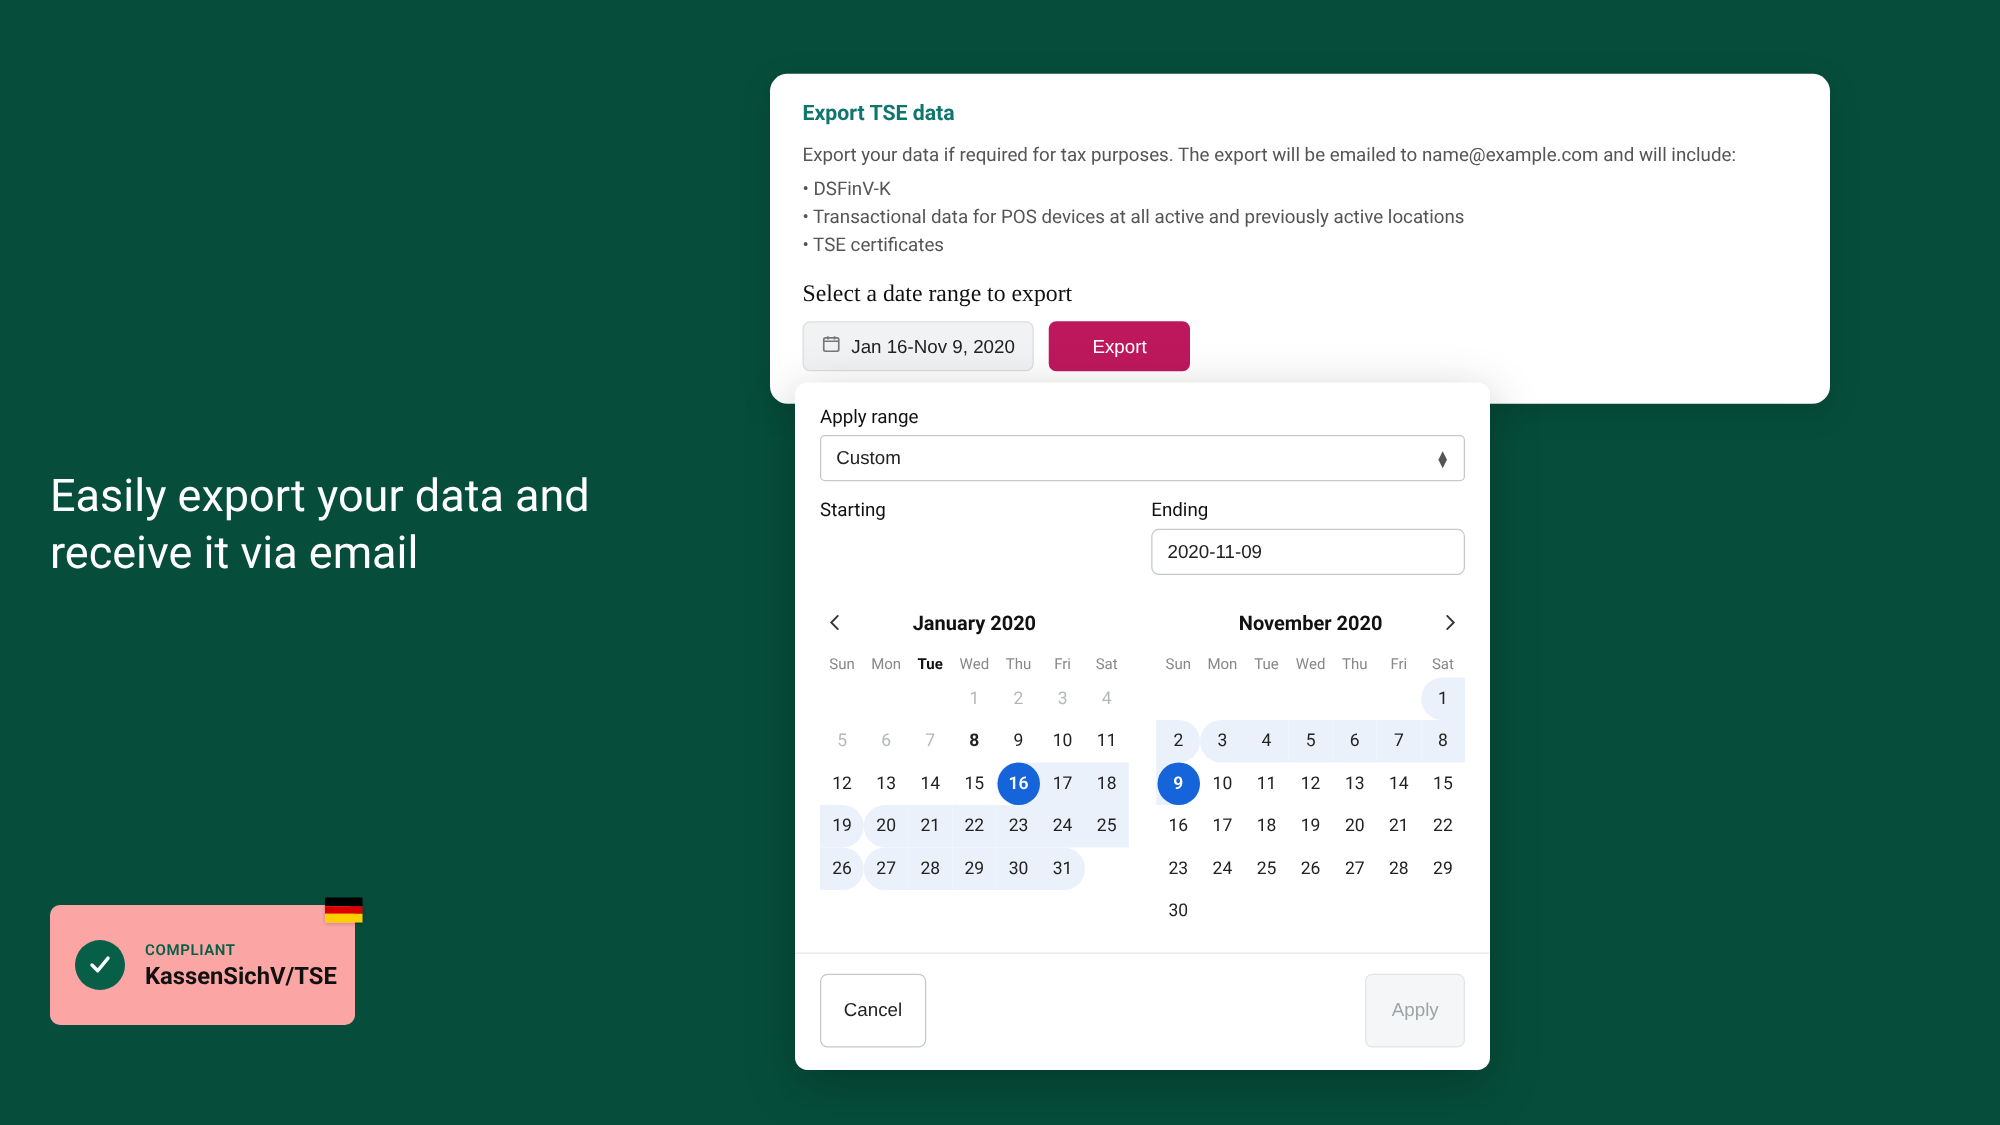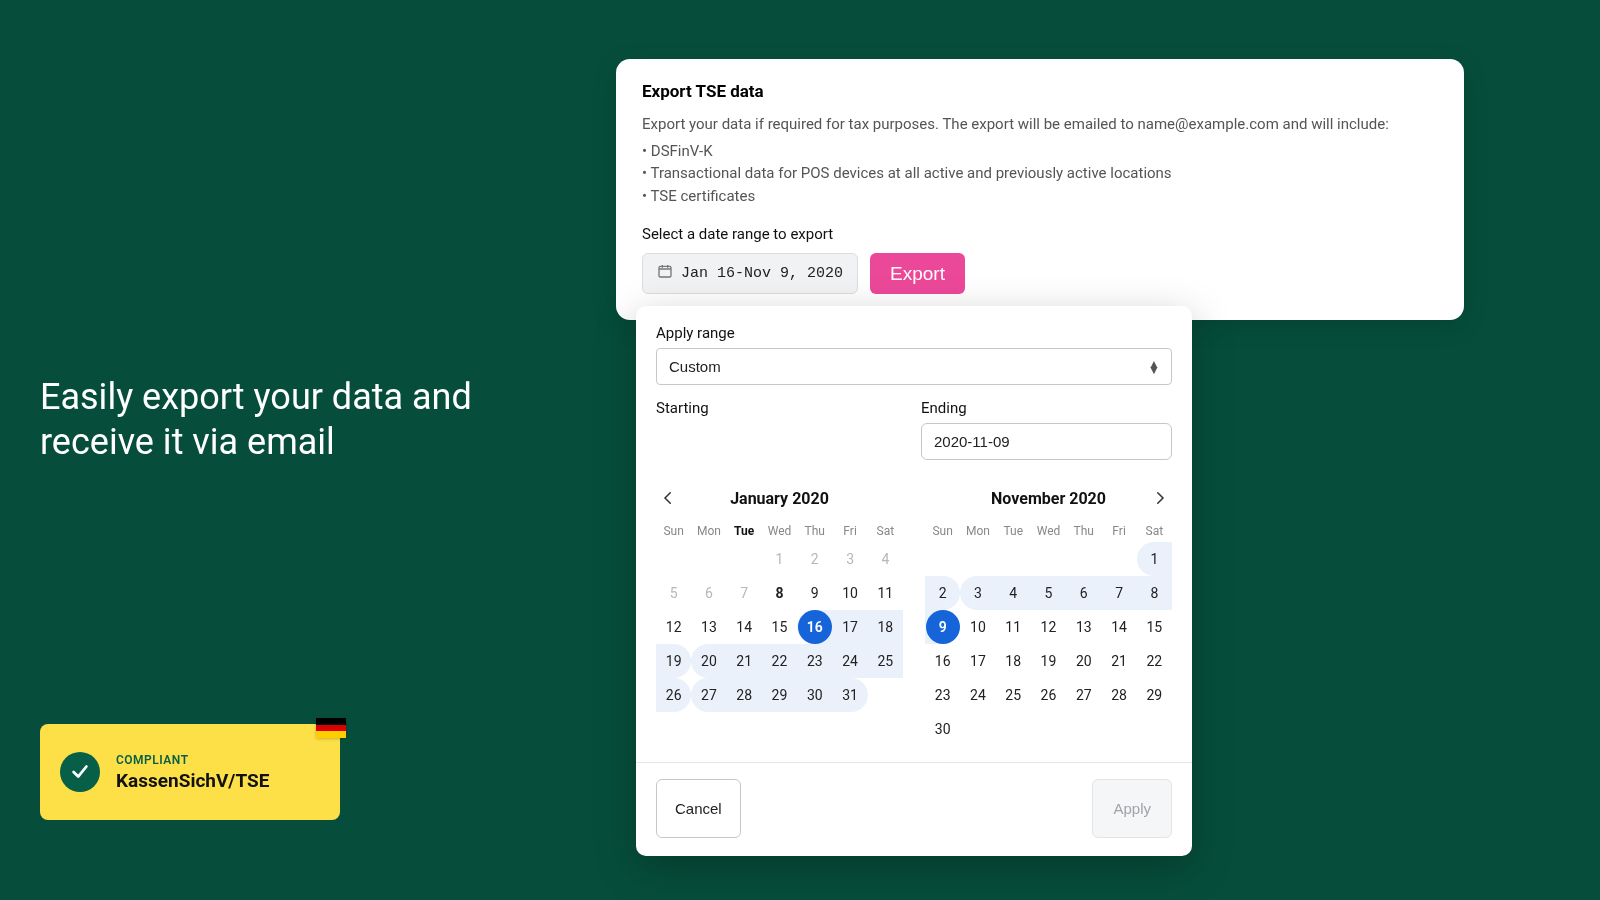--- a/index.html
+++ b/index.html
@@ -20,23 +20,23 @@
     font-size: 36px;
     font-weight: 400;
     line-height: 1.25;
     max-width: 440px;
   }
 
   .compliant-card {
     position: absolute;
     left: 40px;
     bottom: 80px;
-    background: #fde047;
+    background: #fca5a5;
     border-radius: 8px;
-    width: 300px;
+    width: 244px;
     height: 96px;
     display: flex;
     align-items: center;
     padding: 18px 20px;
     gap: 16px;
   }
   .compliant-check {
     width: 40px; height: 40px;
     border-radius: 50%;
     background: #065f46;
@@ -58,34 +58,34 @@
   .export-card {
     position: absolute;
     left: 616px;
     top: 59px;
     width: 848px;
     background: #fff;
     border-radius: 14px;
     padding: 22px 26px 26px 26px;
     box-shadow: 0 6px 24px rgba(0,0,0,.15);
   }
-  .export-title { font-size: 17px; font-weight: 700; color: #000000; margin-bottom: 12px; }
+  .export-title { font-size: 17px; font-weight: 700; color: #0f766e; margin-bottom: 12px; }
   .export-desc { font-size: 15px; color: #555; line-height: 1.5; margin-bottom: 4px; }
   .export-bullets { font-size: 15px; color: #555; line-height: 1.5; }
-  .export-section-label { font-size: 15px; color: #111; margin-top: 18px; margin-bottom: 10px; }
+  .export-section-label { font-size: 19px; color: #111; margin-top: 18px; margin-bottom: 10px; font-family: Liberation Serif, serif; }
   .export-row { display: flex; gap: 12px; }
   .date-range-btn {
     display: flex; align-items: center; gap: 8px;
     background: #f1f2f3; border: 1px solid #ddd;
     border-radius: 6px; padding: 9px 14px;
-    font-size: 15px; color: #222; cursor: pointer; font-family: Liberation Mono, monospace;
+    font-size: 15px; color: #222; cursor: pointer;
   }
   .export-btn {
-    background: #ec4899; color: #fff; border: none;
-    border-radius: 6px; padding: 9px 20px; font-size: 19px;
+    background: #be185d; color: #fff; border: none;
+    border-radius: 6px; padding: 9px 35px; font-size: 15px;
     font-weight: 500; cursor: pointer;
   }
 
   .picker-card {
     position: absolute;
     left: 636px;
     top: 306px;
     width: 556px;
     background: #fff;
     border-radius: 10px;

